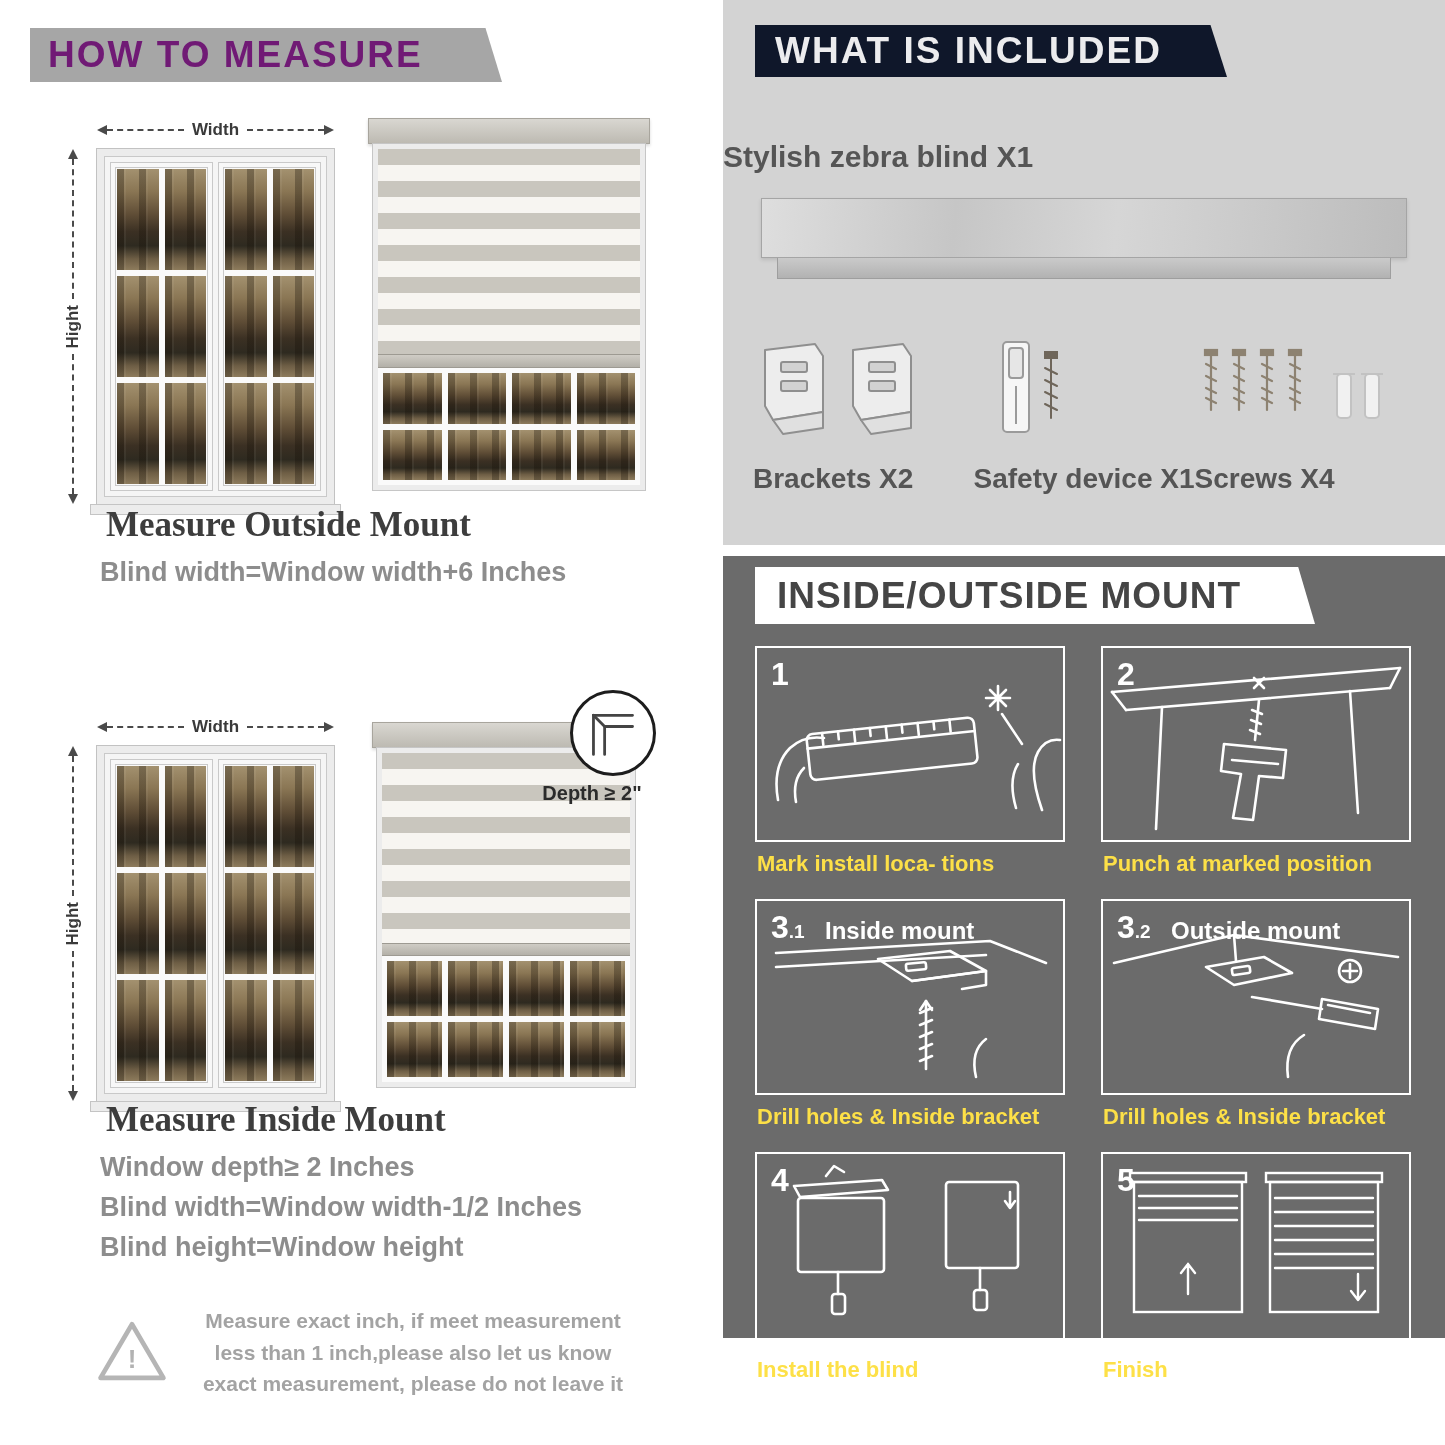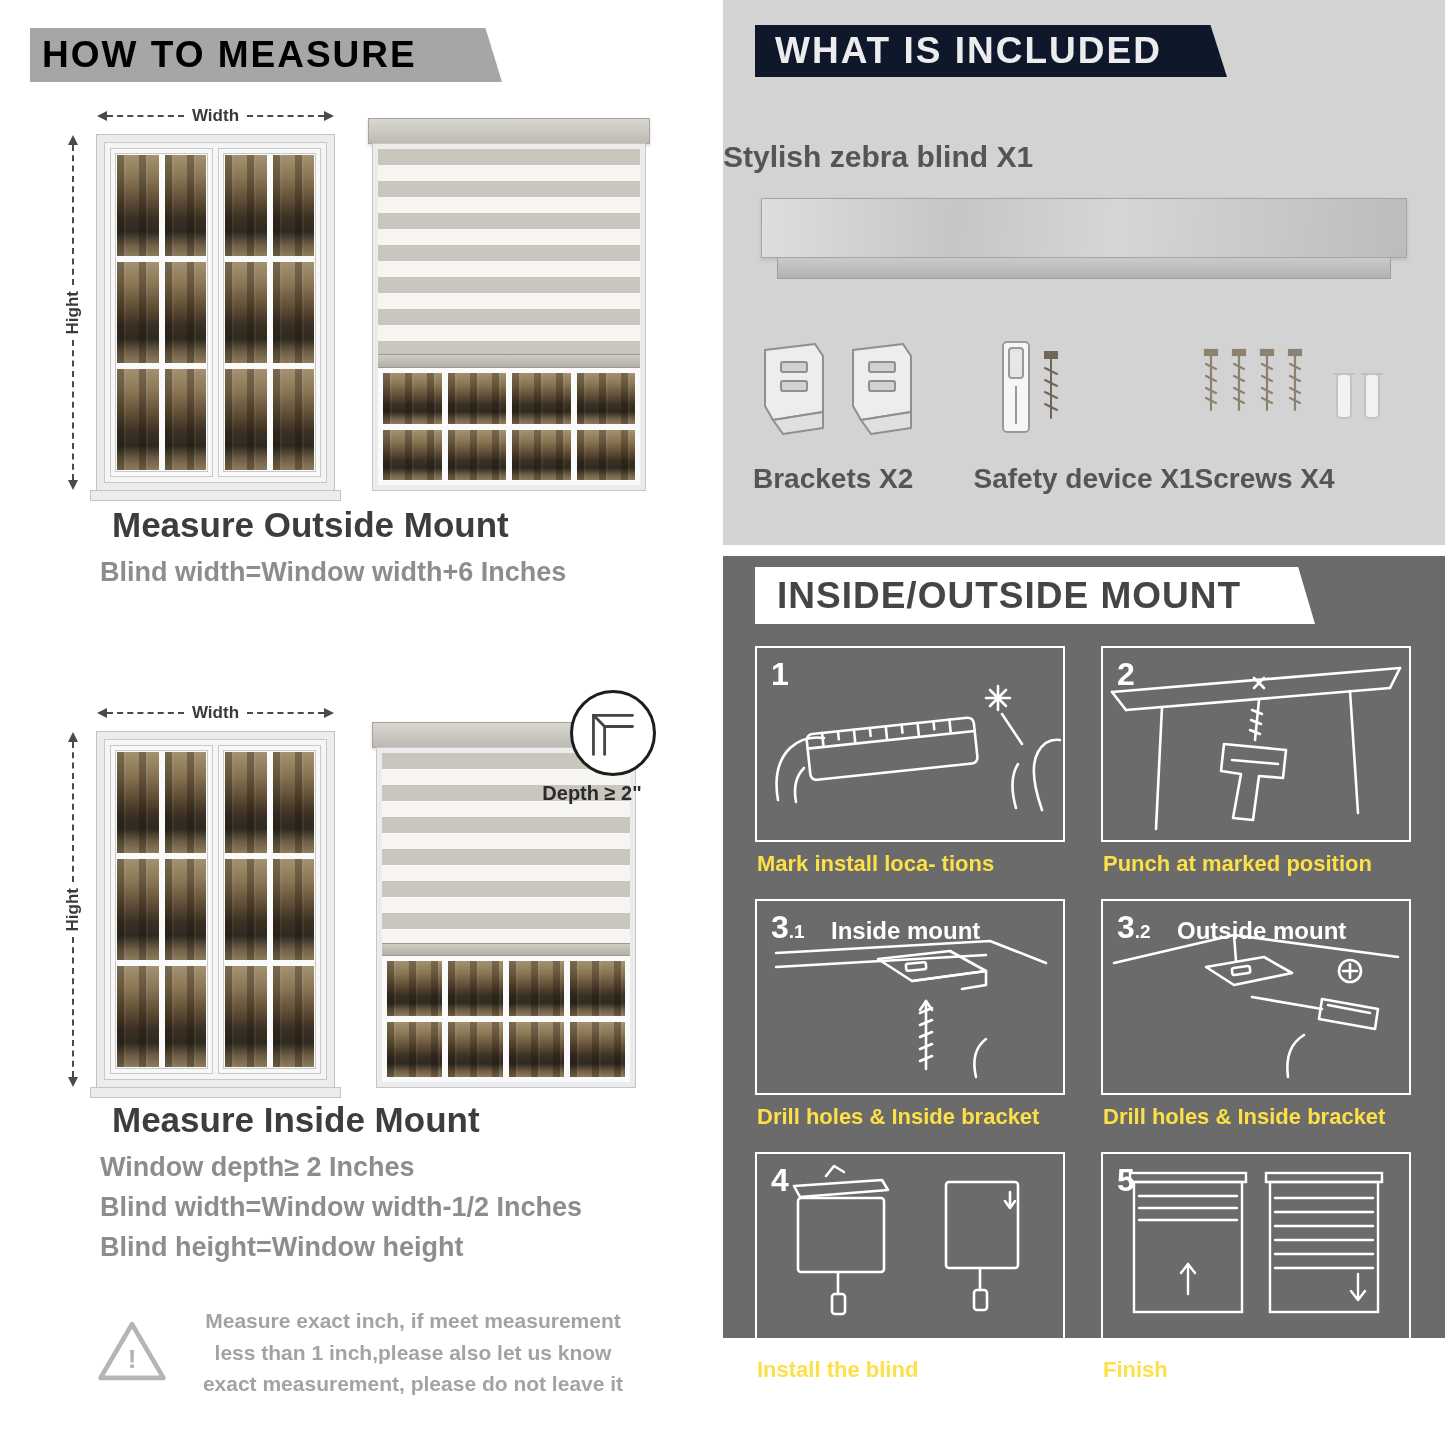--- a/index.html
+++ b/index.html
@@ -7,27 +7,27 @@
   .page {
     position:relative; width:1445px; height:1445px; overflow:hidden;
     background:#ffffff; font-family:"Liberation Sans", sans-serif;
   }
 
   
   .left-col { position:absolute; left:0; top:0; width:710px; height:1445px; background:#fff; }
 
   .htm-banner {
     position:absolute; left:30px; top:28px; width:472px; height:54px;
-    background:#a6a6a6; color:#000000; font-size:37px; font-weight:bold;
-    letter-spacing:2px; line-height:54px; padding-left:12px;
+    background:#a6a6a6; color:#701a75; font-size:37px; font-weight:bold;
+    letter-spacing:2px; line-height:54px; padding-left:18px;
     clip-path:polygon(0 0, 96.5% 0, 100% 100%, 0 100%);
   }
 
   
-  .fig-window { position:absolute; width:272px; height:385px; }
+  .fig-window { position:absolute; width:272px; height:385px;margin-top:14px; }
   .fig-window .window { position:absolute; left:35px; top:30px; right:0; bottom:0; }
   .h-arrow {
     position:absolute; left:35px; right:0; top:0; height:22px;
     display:flex; align-items:center; color:#3a3a3a; font-size:17px; font-weight:bold;
   }
   .h-arrow .line { flex:1; border-top:2px dashed #4a4a4a; }
   .h-arrow .lbl { padding:0 8px; }
   .ah-left { width:0; height:0; border-top:5px solid transparent; border-bottom:5px solid transparent; border-right:10px solid #4a4a4a; }
   .ah-right { width:0; height:0; border-top:5px solid transparent; border-bottom:5px solid transparent; border-left:10px solid #4a4a4a; }
   .v-arrow {
@@ -72,21 +72,21 @@
   .under { flex:1; display:grid; grid-template-columns:repeat(4,1fr); grid-template-rows:1fr 1fr; gap:6px; padding:5px; background:#fafafa; }
 
   .detail-circle {
     position:absolute; width:86px; height:86px; border-radius:50%;
     background:#fff; border:3px solid #1d1d1d; z-index:6;
     display:flex; align-items:center; justify-content:center;
   }
   .depth-note { position:absolute; font-size:20px; font-weight:bold; color:#2b2b2b; z-index:6; }
 
   .text-block { position:absolute; left:100px; }
-  .text-block h2 { margin:0 0 12px 12px; font-size:35px; color:#3d3d3d; }
+  .text-block h2 { margin:0 0 12px 6px; font-size:35px; color:#3d3d3d;font-family:Liberation Serif, serif; }
   .text-block p  { margin:9px 0; font-size:27px; font-weight:bold; color:#8d8d8d; }
 
   .warning { position:absolute; left:95px; top:1305px; width:540px; display:flex; gap:22px; align-items:center; }
   .warn-tri { position:relative; width:74px; height:68px; flex:0 0 auto; }
   .warn-tri .mark {
     position:absolute; left:0; right:0; top:26px; text-align:center;
     font-size:26px; font-weight:bold; color:#b2b2b2;
   }
   .warning .wtext { font-size:21px; font-weight:bold; color:#a3a3a3; line-height:1.5; text-align:center; }
 
@@ -119,21 +119,21 @@
     clip-path:polygon(0 0, 97% 0, 100% 100%, 0 100%);
   }
   .steps {
     position:absolute; left:32px; right:34px; top:90px;
     display:grid; grid-template-columns:1fr 1fr; column-gap:36px; row-gap:6px;
   }
   .panel { position:relative; height:196px; border:2px solid #fff; }
   .panel svg { position:absolute; inset:0; width:100%; height:100%; }
   .step-num { position:absolute; left:14px; top:8px; color:#fff; font-size:32px; font-weight:bold; z-index:2; }
   .step-num .nsub { font-size:19px; }
-  .panel-label { position:absolute; left:68px; top:16px; color:#fff; font-size:24px; font-weight:bold; z-index:2;margin-left:6px; }
+  .panel-label { position:absolute; left:68px; top:16px; color:#fff; font-size:24px; font-weight:bold; z-index:2; }
   .caption { color:#fde047; font-size:22px; font-weight:bold; margin:9px 0 16px 2px; white-space:nowrap; }
 </style>
 </head>
 <body>
 
 <div class="page">
 
   <section class="left-col">
 
     <div class="htm-banner">

